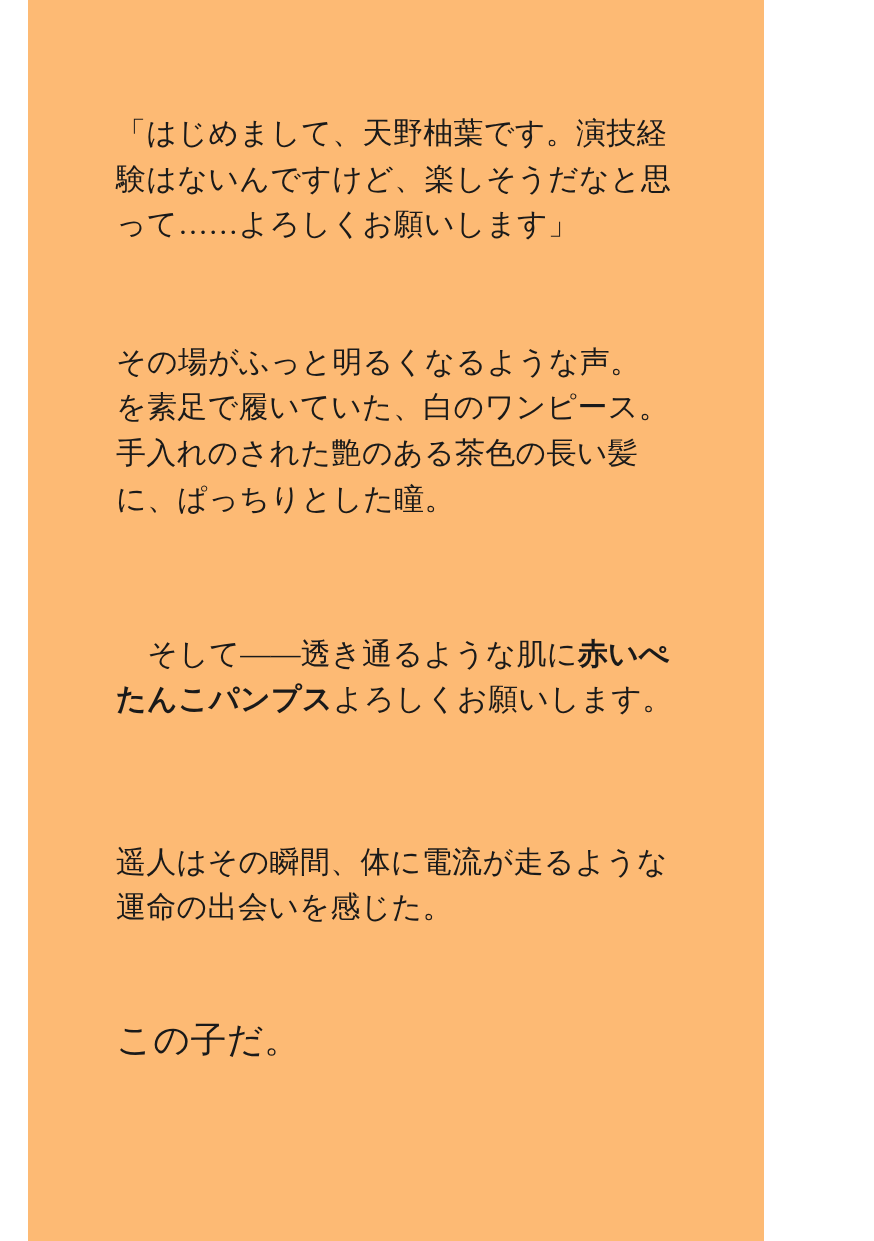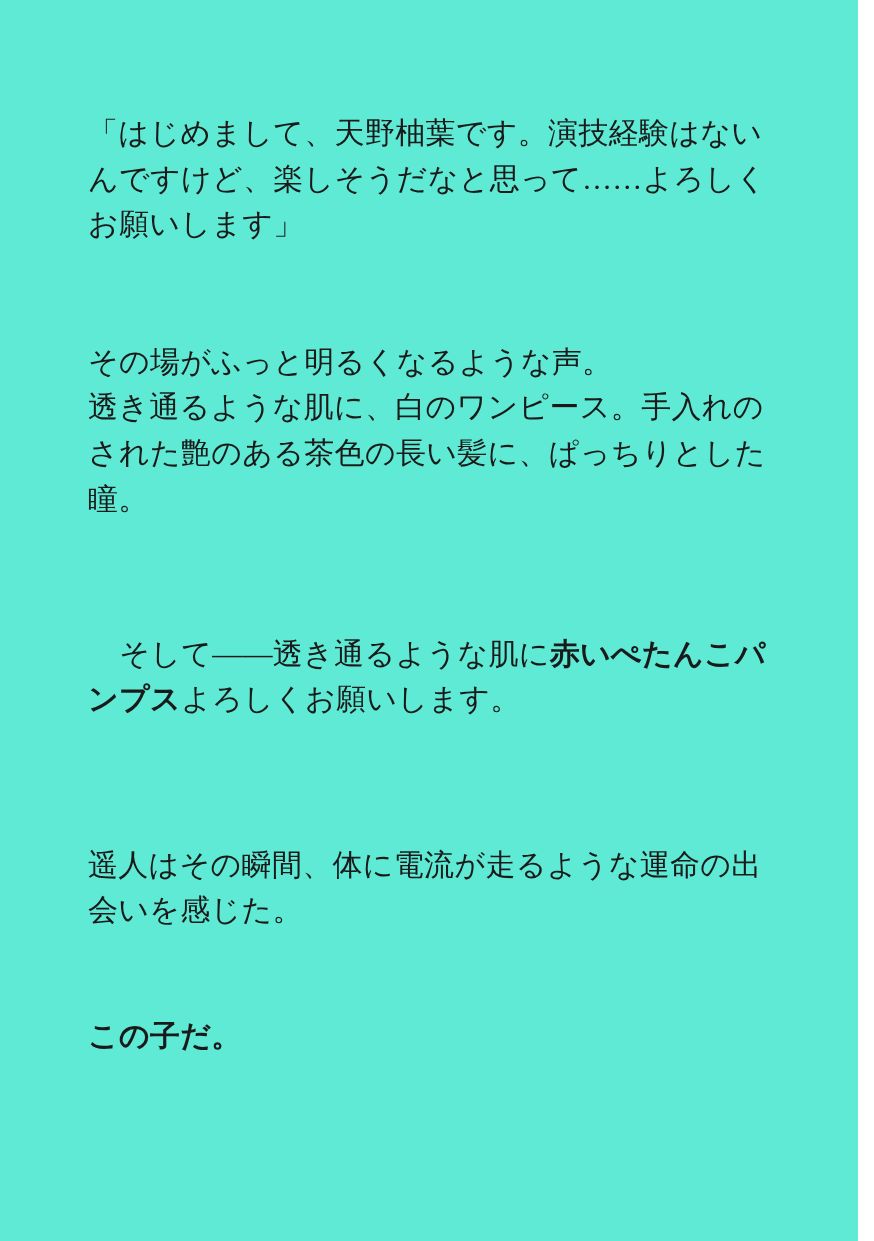--- a/index.html
+++ b/index.html
@@ -9,25 +9,26 @@
   }
   body {
     width: 874px;
     height: 1241px;
     overflow: hidden;
     font-family: "Liberation Serif", "DejaVu Serif", serif;
     color: #1a1a1a;
   }
   .page {
     position: relative;
-    width: 858px;
+    width: 736px;
     height: 1241px;
     box-sizing: border-box;
     padding: 110px 88px 0 88px;
-    background: #5eead4;
+    background: #fdba74;
+    margin-left: 28px;
   }
   .para {
     font-size: 30px;
     line-height: 1.52;
     letter-spacing: 0.01em;
     text-align: left;
     margin: 0;
     white-space: pre-wrap;
     word-break: break-all;
   }
@@ -35,38 +36,39 @@
     margin-bottom: 92px;
   }
   .para.block {
     margin-bottom: 64px;
   }
   .para.emphasis-block {
     margin-bottom: 74px;
   }
   .para.fate-block {
     margin-bottom: 80px;
+    font-family: Liberation Mono, monospace;
   }
   .bold {
     font-weight: bold;
   }
   .para.final {
-    font-weight: bold;
-    font-size: 30px;
+    font-weight: normal;
+    font-size: 36px;
   }
 </style>
 </head>
 <body>
 
 <div class="page">
 
   <p class="para dialogue">「はじめまして、天野柚葉です。演技経験はないんですけど、楽しそうだなと思って……よろしくお願いします」</p>
 
   <p class="para block">その場がふっと明るくなるような声。
-透き通るような肌に、白のワンピース。手入れのされた艶のある茶色の長い髪に、ぱっちりとした瞳。</p>
+を素足で履いていた、白のワンピース。手入れのされた艶のある茶色の長い髪に、ぱっちりとした瞳。</p>
 
   <p class="para emphasis-block">
     <span>そして――透き通るような肌に</span><span class="bold">赤いぺたんこパンプス</span><span>よろしくお願いします。</span>
   </p>
 
   <p class="para fate-block">遥人はその瞬間、体に電流が走るような運命の出会いを感じた。</p>
 
   <p class="para final">この子だ。</p>
 
 </div>

